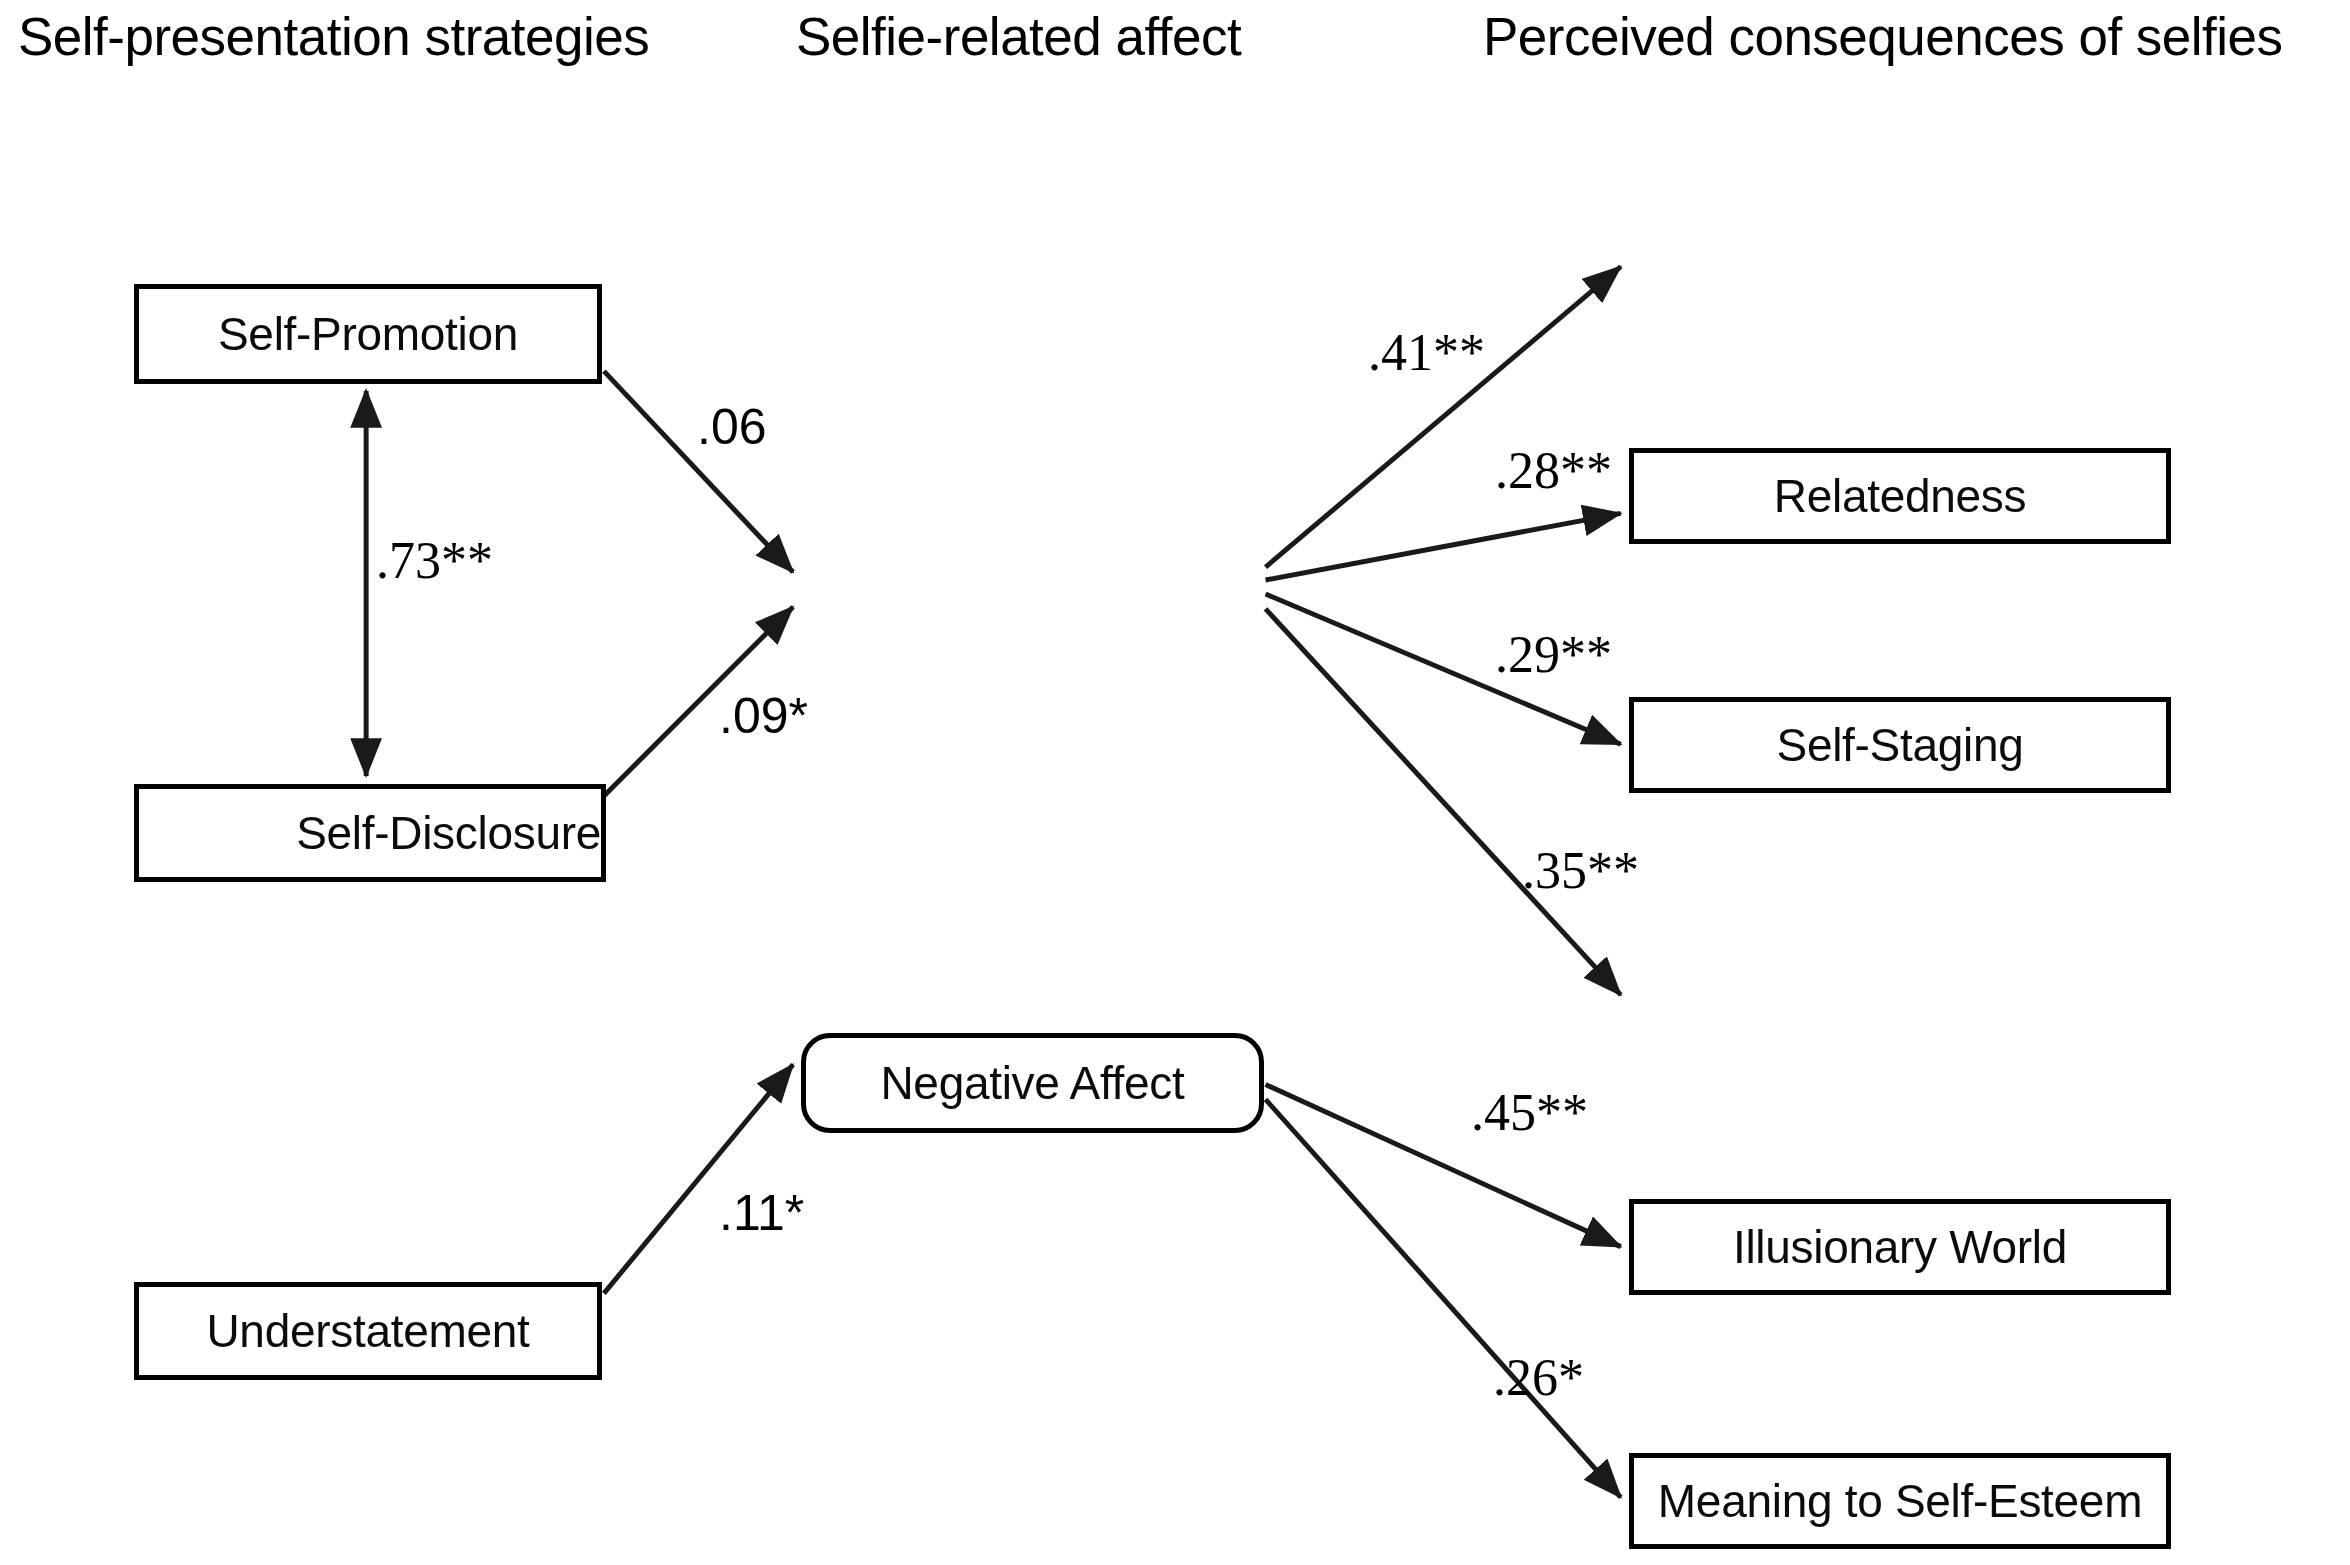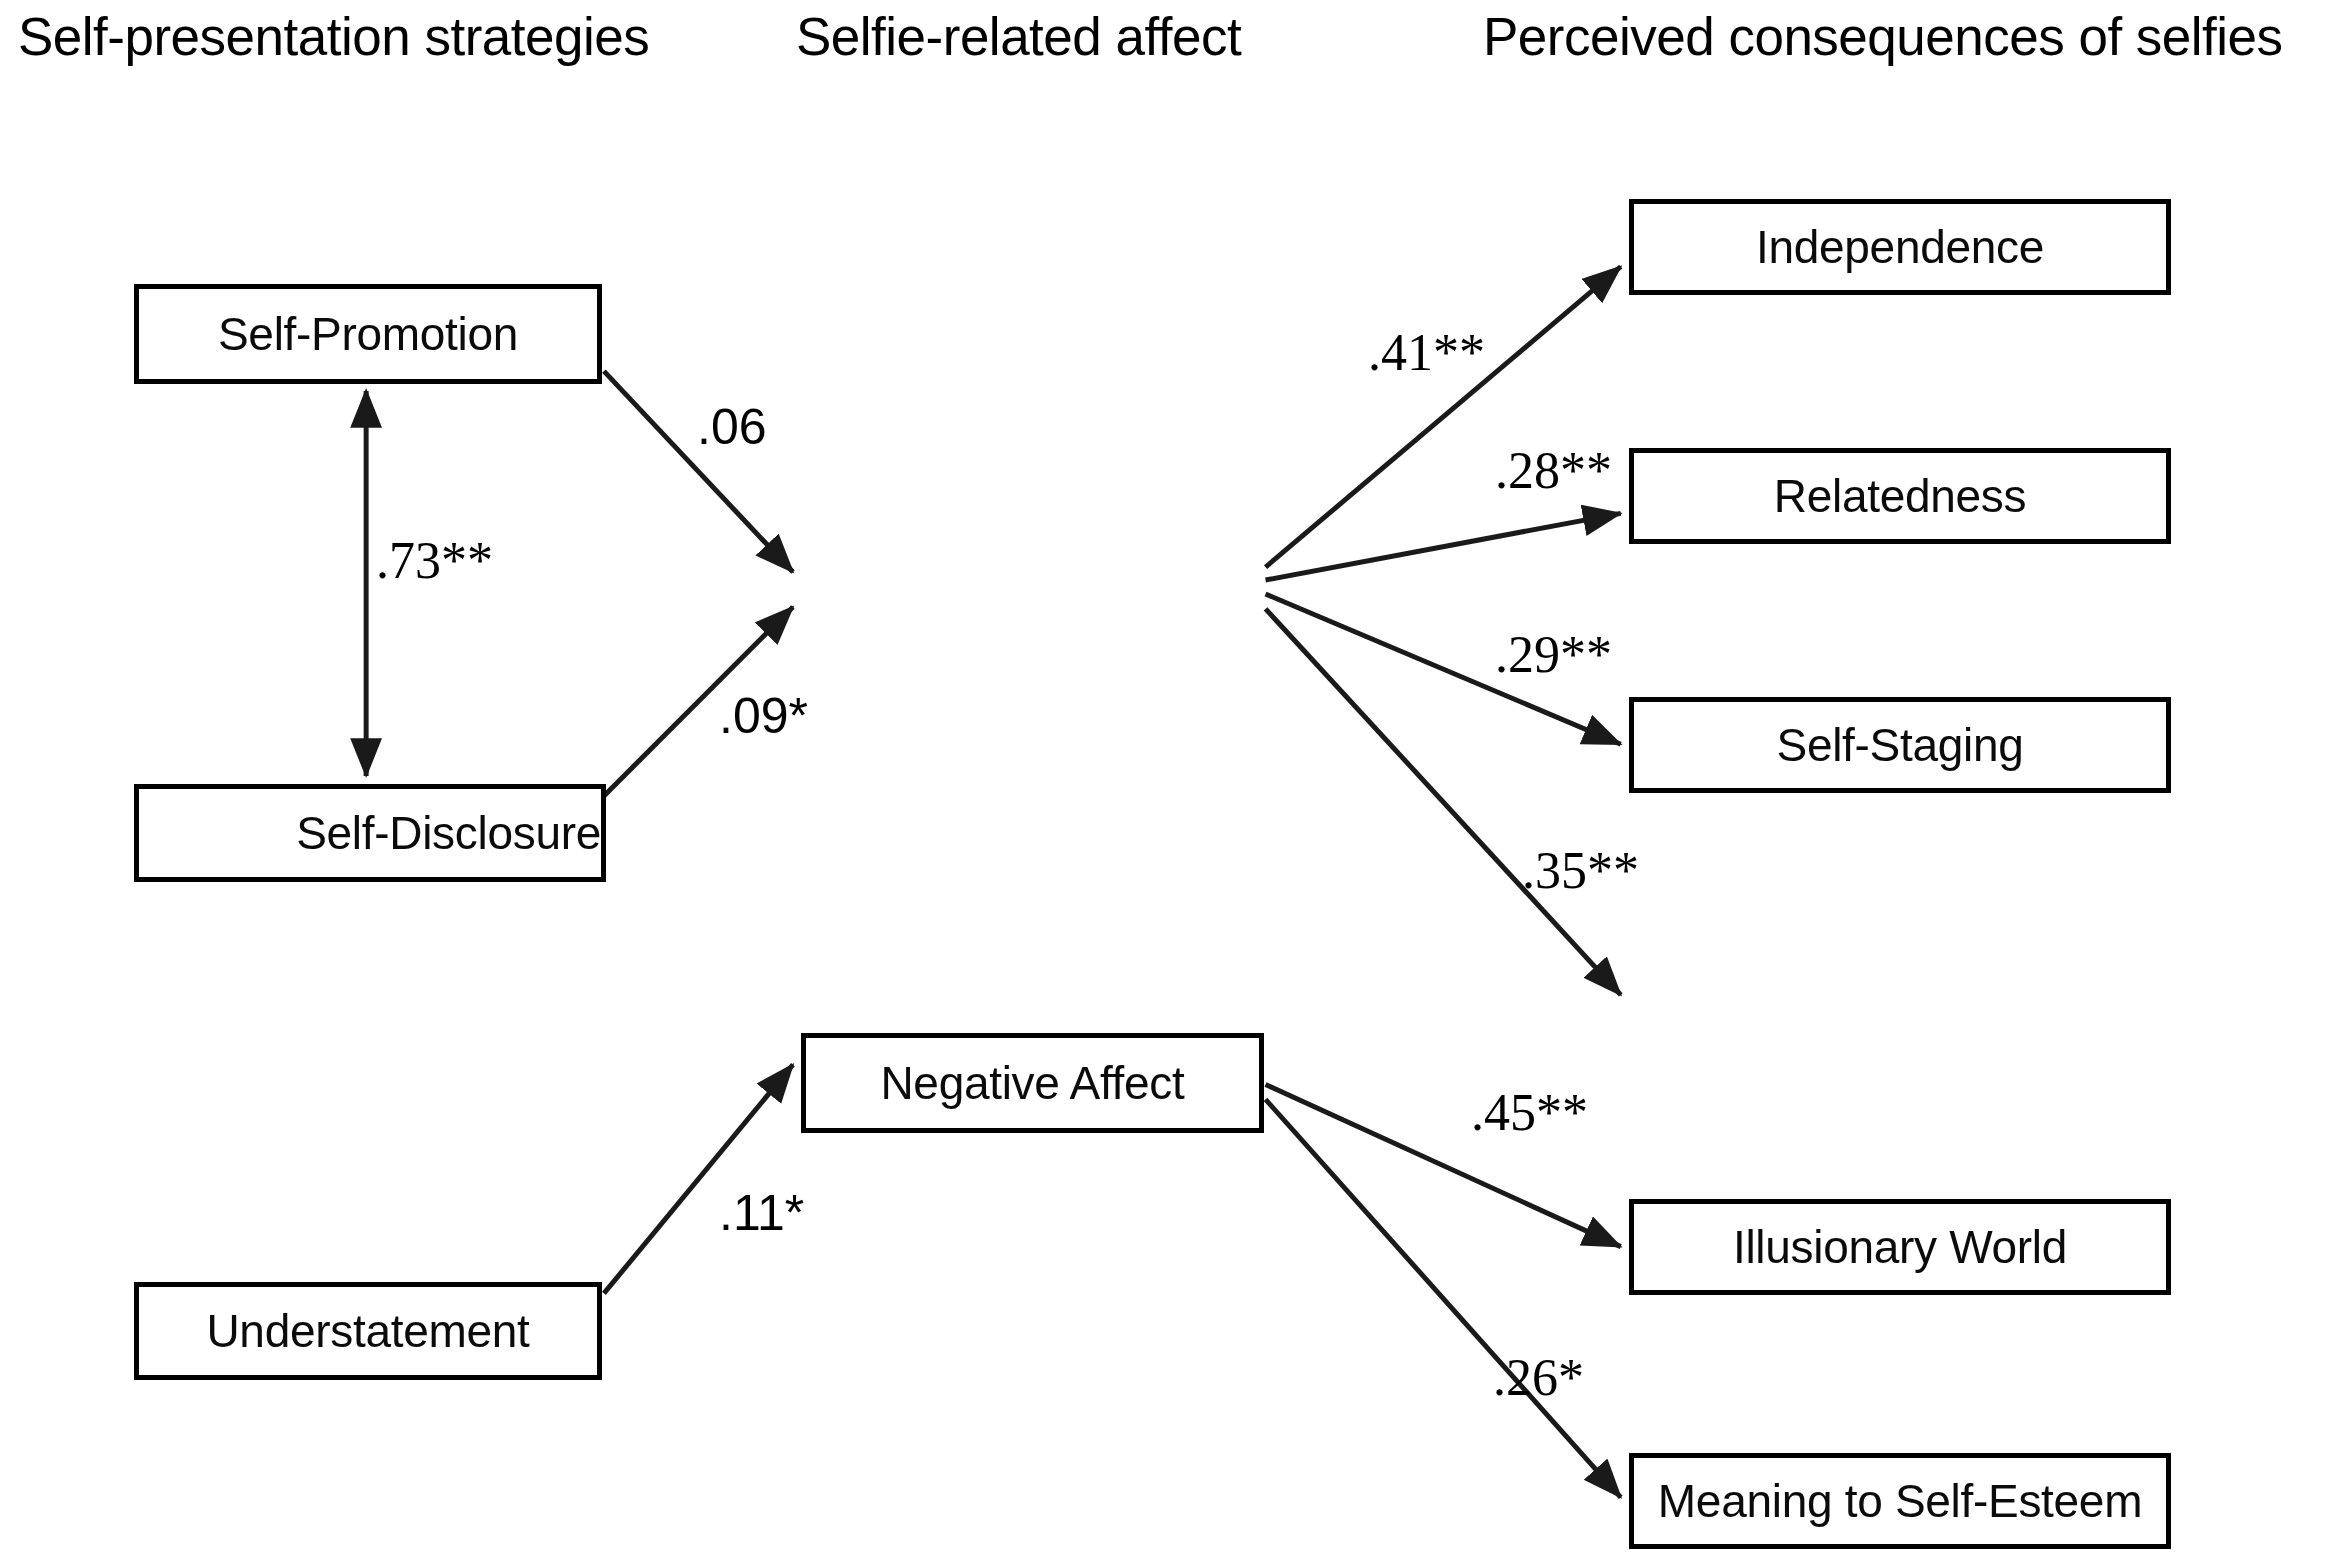--- a/index.html
+++ b/index.html
@@ -111,27 +111,24 @@
 
   <div class="node" style="left:134px; top:784px; width:472px; height:98px;justify-content:flex-end;">
     <span>Self-Disclosure</span>
   </div>
 
   <div class="node" style="left:134px; top:1282px; width:468px; height:98px;">
     <span>Understatement</span>
   </div>
 
 
-  <div class="node" style="left:801px; top:1033px; width:463px; height:100px;">
+  <div class="node" style="left:801px; top:1033px; width:463px; height:100px;border-radius:29px;">
     <span>Negative Affect</span>
   </div>
 
-  <div class="node" style="left:1629px; top:199px; width:542px; height:96px;">
-    <span>Independence</span>
-  </div>
 
   <div class="node" style="left:1629px; top:448px; width:542px; height:96px;">
     <span>Relatedness</span>
   </div>
 
   <div class="node" style="left:1629px; top:697px; width:542px; height:96px;">
     <span>Self-Staging</span>
   </div>
 
 

